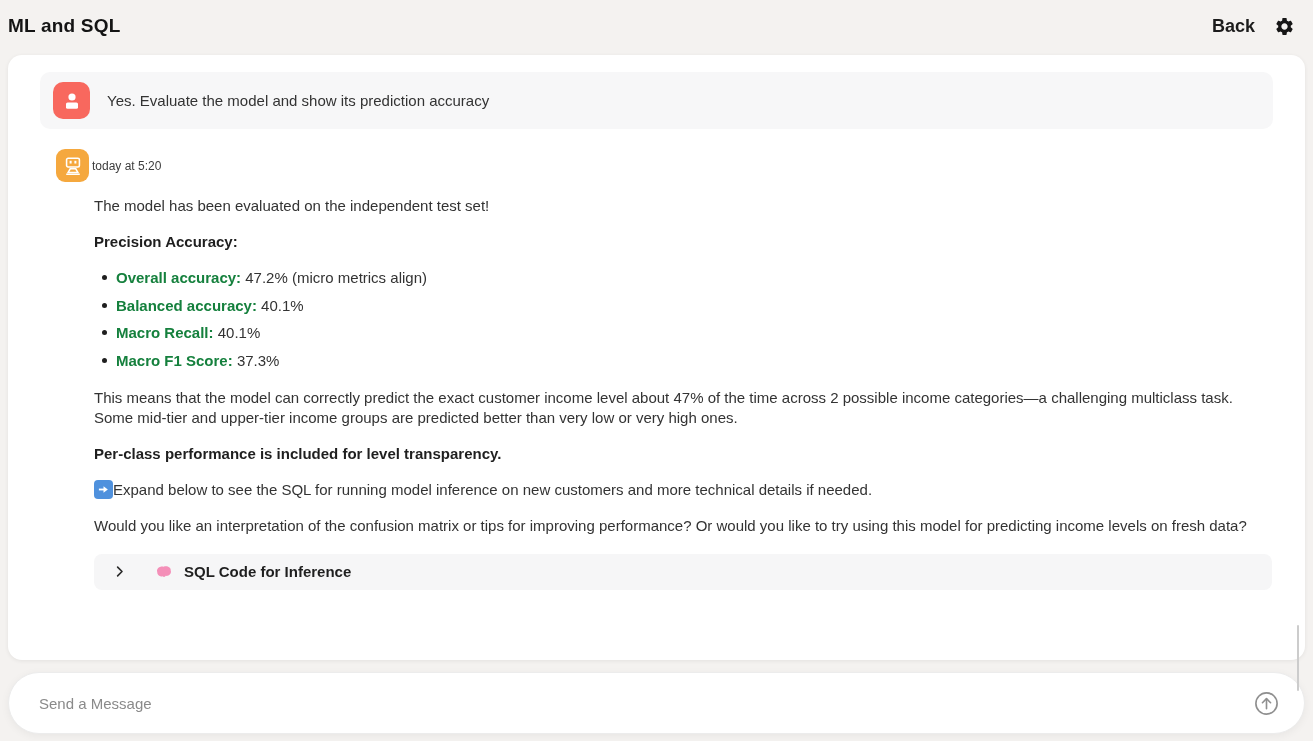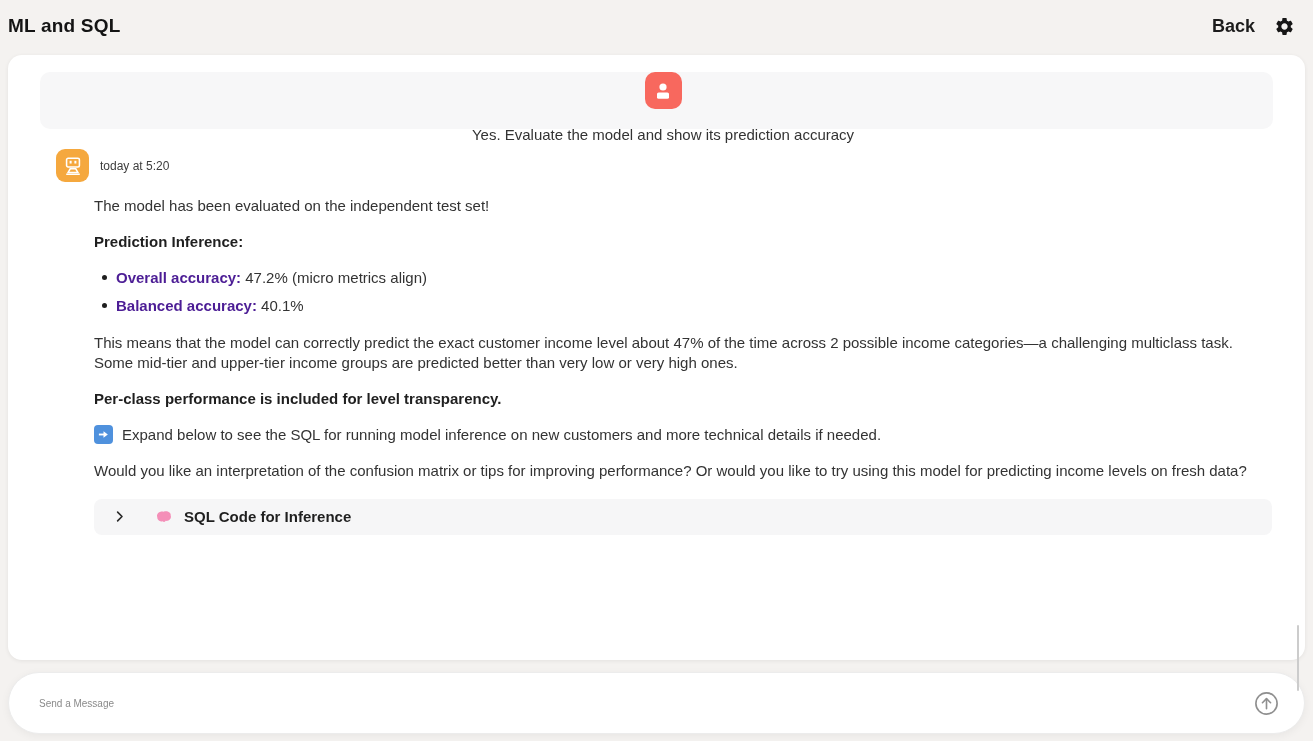--- a/index.html
+++ b/index.html
@@ -29,55 +29,54 @@
     position: absolute; left: 8px; top: 55px; width: 1297px; height: 605px;
     background: #ffffff; border-radius: 14px;
     box-shadow: 0 1px 4px rgba(0,0,0,0.07);
     overflow: hidden;
   }
   .user-bubble {
     margin: 17px 32px 0 32px; height: 57px;
     background: #f7f7f8; border-radius: 10px;
     display: flex; align-items: center; gap: 17px;
     padding-left: 13px;
-    flex-direction: column;
   }
   .avatar {
     flex: 0 0 auto; display: flex; align-items: center; justify-content: center;
   }
   .avatar.user { width: 37px; height: 37px; border-radius: 10px; background: #f8685e; }
   .avatar.bot  { width: 33px; height: 33px; border-radius: 9px;  background: #f5a83e; }
   .user-text { font-size: 15px; color: #333; }
 
   .bot-header {
     margin: 20px 0 0 48px;
-    display: flex; align-items: center; gap: 11px; text-align: center;
+    display: flex; align-items: center; gap: 3px; text-align: center;
   }
   .timestamp { font-size: 12px; color: #3d3d3d; }
 
   .bot-content {
     margin: 14px 33px 0 86px;
     font-size: 15px; color: #333; line-height: 20px;
   }
   .bot-content p { margin-bottom: 16px; margin-top: 12px; }
   .bold-heading { font-weight: bold; color: #1f1f1f; }
 
   ul.metrics {
     list-style: none; margin: 0 0 18px 0; padding-left: 22px;
   }
   ul.metrics li {
     position: relative; margin-bottom: 8.5px; line-height: 19px;
   }
   ul.metrics li::before {
     content: ""; position: absolute; left: -14px; top: 7px;
     width: 5px; height: 5px; border-radius: 50%; background: #1f1f1f;
   }
-  .metric-label { font-weight: bold; color: #4c1d95; }
-
-  .hint-row { display: flex; align-items: center; gap: 9px; margin-bottom: 16px; }
+  .metric-label { font-weight: bold; color: #15803d; }
+
+  .hint-row { display: flex; align-items: center; margin-bottom: 16px; }
   .arrow-badge {
     width: 19px; height: 19px; border-radius: 4px; background: #4f91dd;
     display: flex; align-items: center; justify-content: center; flex: 0 0 auto;
   }
 
   .expander {
     margin: 18px 33px 0 86px; height: 36px;
     background: #f6f6f7; border-radius: 8px;
     display: flex; align-items: center;
     padding-left: 18px; cursor: pointer;
@@ -88,21 +87,21 @@
 
   
   .composer {
     position: absolute; left: 8px; top: 672px; width: 1297px; height: 62px;
     background: #fff; border: 1px solid #ececec; border-radius: 31px;
     box-shadow: 0 2px 8px rgba(0,0,0,0.05);
     display: flex; align-items: center;
   }
   .composer input {
     flex: 1; height: 100%; border: none; outline: none; background: transparent;
-    padding: 0 20px 0 30px; font-size: 10px; color: #333;
+    padding: 0 20px 0 30px; font-size: 15px; color: #333;
     font-family: "Liberation Sans", sans-serif;
   }
   .composer input::placeholder { color: #8a8a8a; }
   .send-btn {
     width: 28px; height: 28px; margin-right: 24px; cursor: pointer;
     display: flex; align-items: center; justify-content: center;
   }
   .scroll-thumb {
     position: absolute; right: 14px; top: 625px; width: 2.5px; height: 66px;
     background: #cccccc; border-radius: 2px;
@@ -143,25 +142,27 @@
         <rect x="13.5" y="6.3" width="2.2" height="3" fill="#ffffff" stroke="none"></rect>
         <path d="M9 15 L15 15 L17.3 19 L6.7 19 Z"></path>
         <line x1="4.6" y1="21" x2="19.4" y2="21"></line>
       </svg>
     </div>
     <div class="timestamp">today at 5:20</div>
   </div>
 
   <div class="bot-content">
     <p>The model has been evaluated on the independent test set!</p>
-    <p class="bold-heading">Prediction Inference:</p>
+    <p class="bold-heading">Precision Accuracy:</p>
 
     <ul class="metrics">
       <li><span class="metric-label">Overall accuracy:</span><span> 47.2% (micro metrics align)</span></li>
       <li><span class="metric-label">Balanced accuracy:</span><span> 40.1%</span></li>
+      <li><span class="metric-label">Macro Recall:</span><span> 40.1%</span></li>
+      <li><span class="metric-label">Macro F1 Score:</span><span> 37.3%</span></li>
     </ul>
 
     <p>This means that the model can correctly predict the exact customer income level about 47% of the time across 2 possible income categories—a challenging multiclass task. Some mid-tier and upper-tier income groups are predicted better than very low or very high ones.</p>
     <p class="bold-heading">Per-class performance is included for level transparency.</p>
 
     <div class="hint-row">
       <span class="arrow-badge">
         <svg width="13" height="13" viewBox="0 0 24 24" fill="#ffffff">
           <rect x="3.5" y="10.3" width="10" height="3.4"></rect>
           <polygon points="12,6 20,12 12,18"></polygon>

